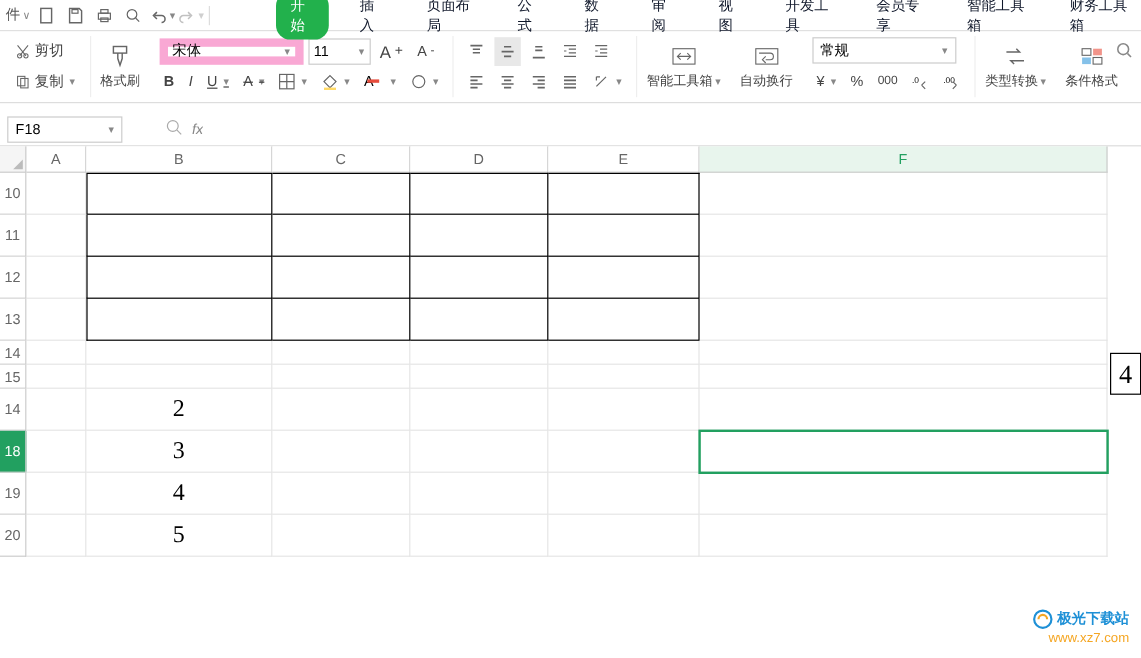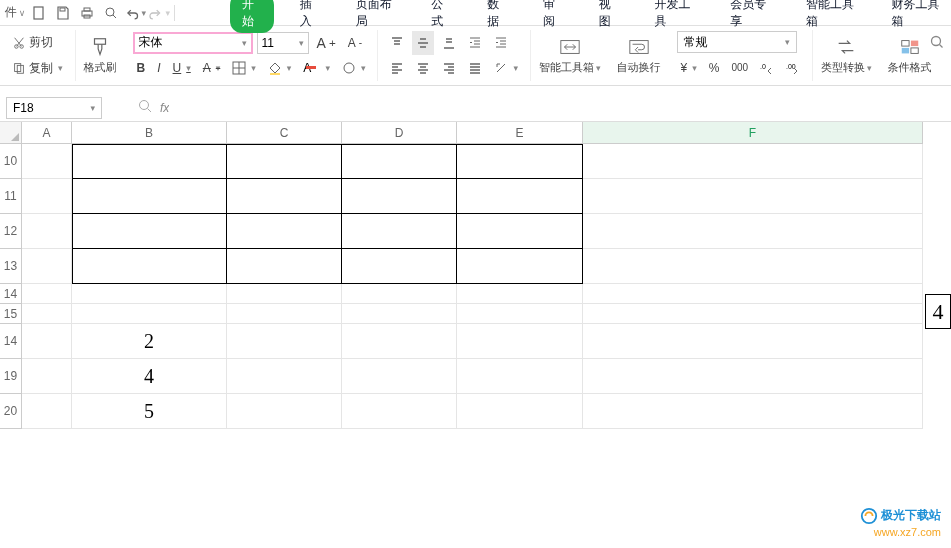--- a/index.html
+++ b/index.html
@@ -15,21 +15,21 @@
 .menu-row { display: flex; align-items: center; height: 26px; padding-left: 230px; position: absolute; top: 0; gap: 16px; }
 .menu-tab { padding: 12px 10px; color: #0f172a; cursor: pointer; font-size: 12px; }
 .menu-tab.active { background: #22b14c; color: #fff; border-radius: 12px; padding: 3px 12px; }
 
 
 .ribbon { display: flex; height: 60px; border-bottom: 1px solid #ddd; padding: 4px 0; }
 .ribbon-group { display: flex; flex-direction: column; justify-content: space-around; padding: 0 8px; border-right: 1px solid #eee; }
 .ribbon-row { display: flex; align-items: center; gap: 4px; }
 .rbtn { height: 24px; padding: 0 4px; display: flex; align-items: center; gap: 3px; color: #444; cursor: pointer; font-size: 12px; }
 .rbtn svg { width: 14px; height: 14px; }
-.font-select { width: 120px; height: 22px; border: 2px solid #f9a8d4; padding: 0 4px; font-size: 12px; display: flex; align-items: center; justify-content: space-between; }
+.font-select { width: 120px; height: 22px; border: 7px solid #f9a8d4; padding: 0 4px; font-size: 12px; display: flex; align-items: center; justify-content: space-between; }
 .size-select { width: 52px; height: 22px; border: 1px solid #ccc; padding: 0 4px; font-size: 12px; display: flex; align-items: center; justify-content: space-between; }
 .format-select { width: 120px; height: 22px; border: 1px solid #ccc; padding: 0 6px; font-size: 12px; display: flex; align-items: center; justify-content: space-between; }
 .dd { font-size: 9px; color: #888; }
 .ribbon-big { display: flex; flex-direction: column; align-items: center; justify-content: center; padding: 0 8px; gap: 2px; font-size: 11px; color: #444; cursor: pointer; }
 .ribbon-big svg { width: 22px; height: 22px; }
 
 
 .formula-row { display: flex; align-items: center; height: 28px; border-bottom: 1px solid #ddd; margin-top: 8px; }
 .name-box { width: 96px; height: 22px; margin: 0 6px; border: 1px solid #ccc; display: flex; align-items: center; padding: 0 6px; font-size: 12px; justify-content: space-between; }
 .fx-area { display: flex; align-items: center; gap: 8px; padding-left: 30px; color: #888; }
@@ -400,20 +400,29 @@
       <div class="row" style="height: 35px;">
         <div class="row-h" style="height: 35px;">14</div>
         <div class="cell" style="width: 50px; height: 35px;"></div>
         <div class="cell" style="width: 155px; height: 35px;">2</div>
         <div class="cell" style="width: 115px; height: 35px;"></div>
         <div class="cell" style="width: 115px; height: 35px;"></div>
         <div class="cell" style="width: 126px; height: 35px;"></div>
         <div class="cell" style="width: 340px; height: 35px;"></div>
       </div>
       <div class="row" style="height: 35px;">
+        <div class="row-h sel" style="height: 35px;">18</div>
+        <div class="cell" style="width: 50px; height: 35px;"></div>
+        <div class="cell" style="width: 155px; height: 35px;">3</div>
+        <div class="cell" style="width: 115px; height: 35px;"></div>
+        <div class="cell" style="width: 115px; height: 35px;"></div>
+        <div class="cell" style="width: 126px; height: 35px;"></div>
+        <div class="cell selected" style="width: 340px; height: 35px;"></div>
+      </div>
+      <div class="row" style="height: 35px;">
         <div class="row-h" style="height: 35px;">19</div>
         <div class="cell" style="width: 50px; height: 35px;"></div>
         <div class="cell" style="width: 155px; height: 35px;">4</div>
         <div class="cell" style="width: 115px; height: 35px;"></div>
         <div class="cell" style="width: 115px; height: 35px;"></div>
         <div class="cell" style="width: 126px; height: 35px;"></div>
         <div class="cell" style="width: 340px; height: 35px;"></div>
       </div>
       <div class="row" style="height: 35px;">
         <div class="row-h" style="height: 35px;">20</div>

